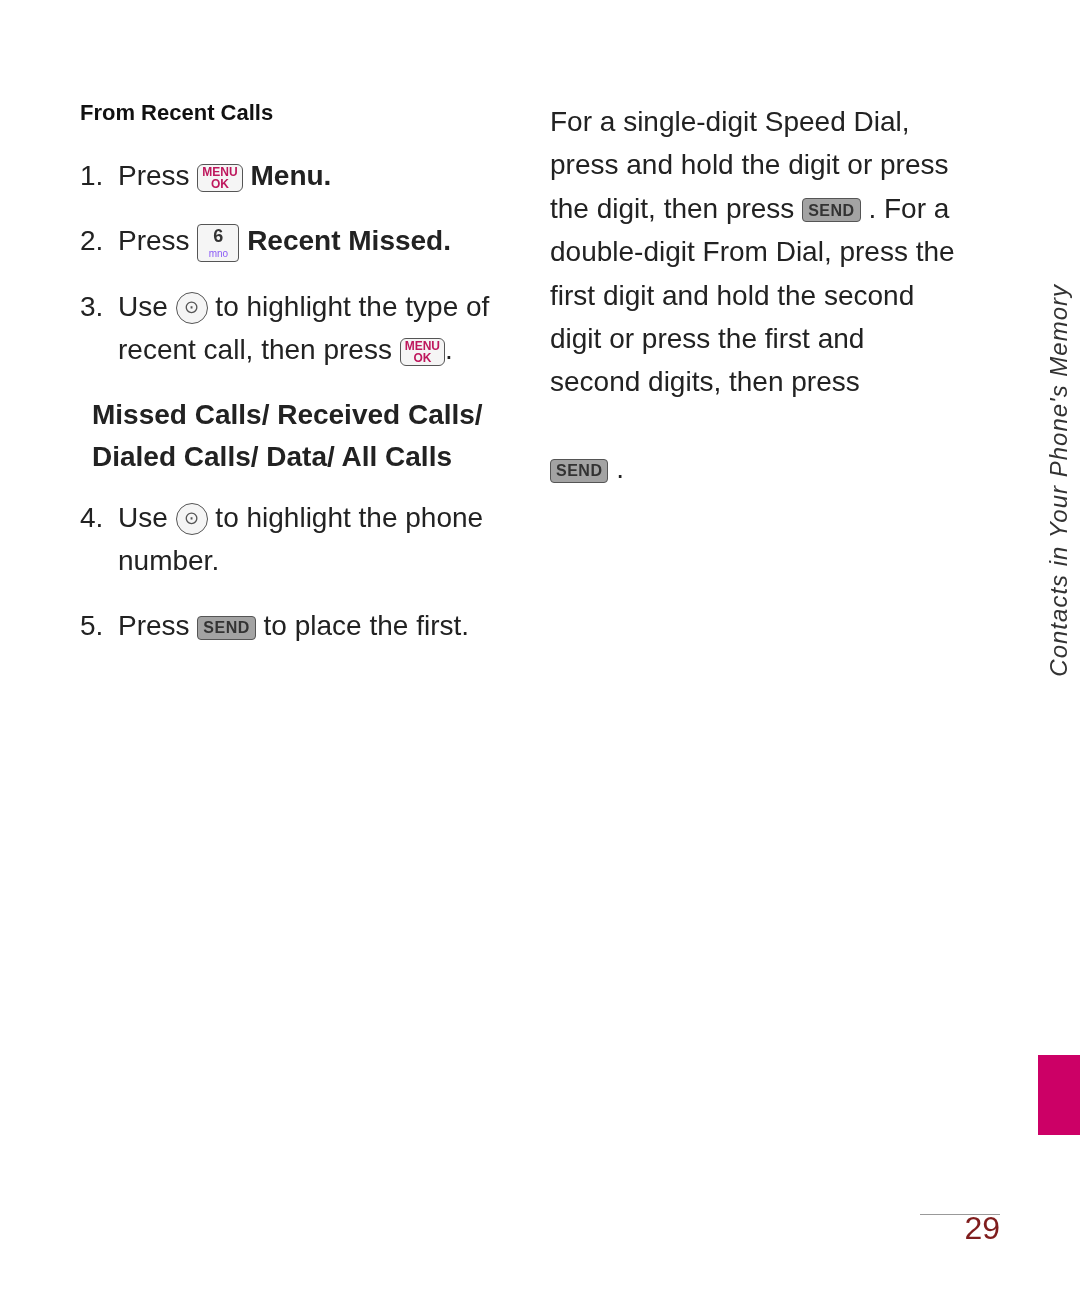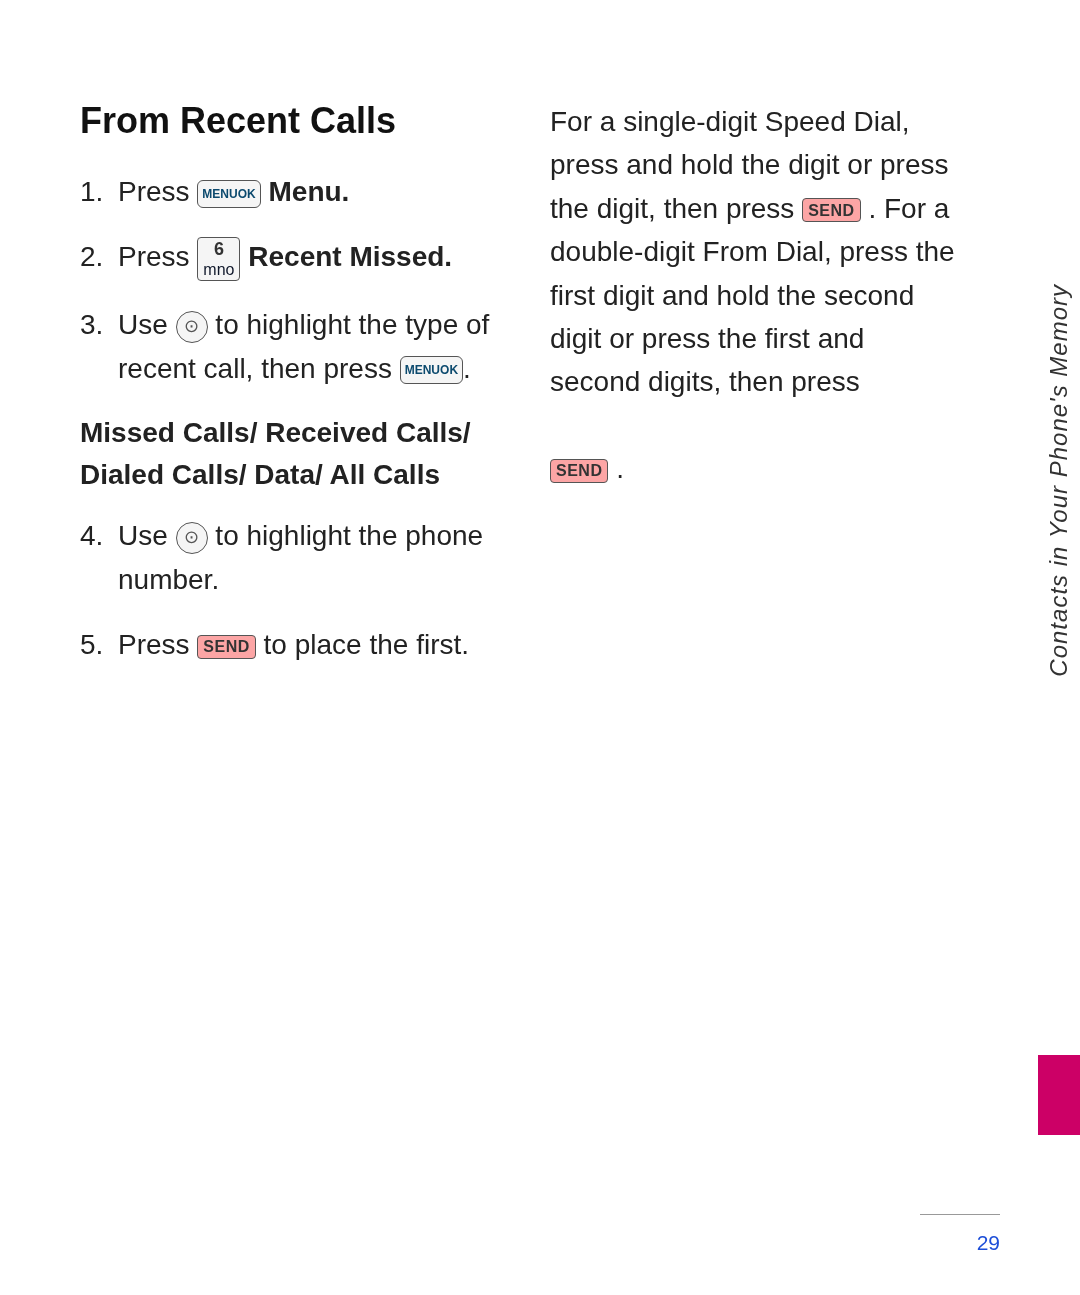--- a/index.html
+++ b/index.html
@@ -31,31 +31,31 @@
     .left-column {
       flex: 1;
     }
 
     .right-column {
       flex: 1;
     }
 
     .section-title {
       font-weight: bold;
-      font-size: 36px;
+      font-size: 22px;
       margin-bottom: 28px;
       color: #111;
     }
 
     .bold-text {
       font-weight: bold;
     }
 
     .missed-calls-block {
-      margin: 18px 0 18px 0;
+      margin: 18px 0 18px 12px;
       font-weight: bold;
       font-size: 28px;
       line-height: 1.5;
     }
 
     .body-text {
       font-size: 28px;
       line-height: 1.55;
       color: #222;
     }
@@ -87,24 +87,24 @@
       right: 0;
       bottom: 160px;
       width: 42px;
       height: 80px;
       background: #cc0066;
     }
 
     
     .page-number {
       position: absolute;
-      bottom: 40px;
+      bottom: 48px;
       right: 80px;
-      font-size: 21px;
-      color: #1d4ed8;
+      font-size: 32px;
+      color: #7f1d1d;
     }
 
     
     .divider-line {
       position: absolute;
       bottom: 80px;
       right: 80px;
       width: 80px;
       height: 1.5px;
       background: #999;
@@ -133,39 +133,39 @@
     .send-inline {
       display: inline-flex;
       align-items: center;
       justify-content: center;
       border: 1.5px solid #555;
       border-radius: 4px;
       padding: 1px 5px;
       font-size: 16px;
       font-weight: bold;
       color: #333;
-      background: #fca5a5;
+      background: #a3a3a3;
       vertical-align: middle;
       min-width: 50px;
       min-height: 24px;
       line-height: 1.2;
       letter-spacing: 0.5px;
     }
 
     .menu-inline {
       display: inline-flex;
-      flex-direction: row;
+      flex-direction: column;
       align-items: center;
       justify-content: center;
       border: 1.5px solid #555;
       border-radius: 6px;
       padding: 1px 4px;
       font-size: 14px;
       font-weight: bold;
-      color: #0c4a6e;
+      color: #be185d;
       background: #f5f5f5;
       vertical-align: middle;
       min-width: 34px;
       min-height: 28px;
       line-height: 1;
     }
 
     .nav-inline {
       display: inline-flex;
       align-items: center;
@@ -217,21 +217,21 @@
           <span class="bold-text"> Menu.</span>
         </div>
       </div>
 
       <div class="step-row">
         <div class="step-num-col">2.</div>
         <div class="step-content-col">
           Press
           <span class="six-inline">
               <span style="font-weight:bold;font-size:18px;">6</span>
-              <span style="font-size:16px;color:#0f172a;">mno</span>
+              <span style="font-size:10px;color:#8b5cf6;">mno</span>
             </span>
           <span class="bold-text"> Recent Missed.</span>
         </div>
       </div>
 
       <div class="step-row">
         <div class="step-num-col">3.</div>
         <div class="step-content-col">
           Use
           <span class="nav-inline">⊙</span>

